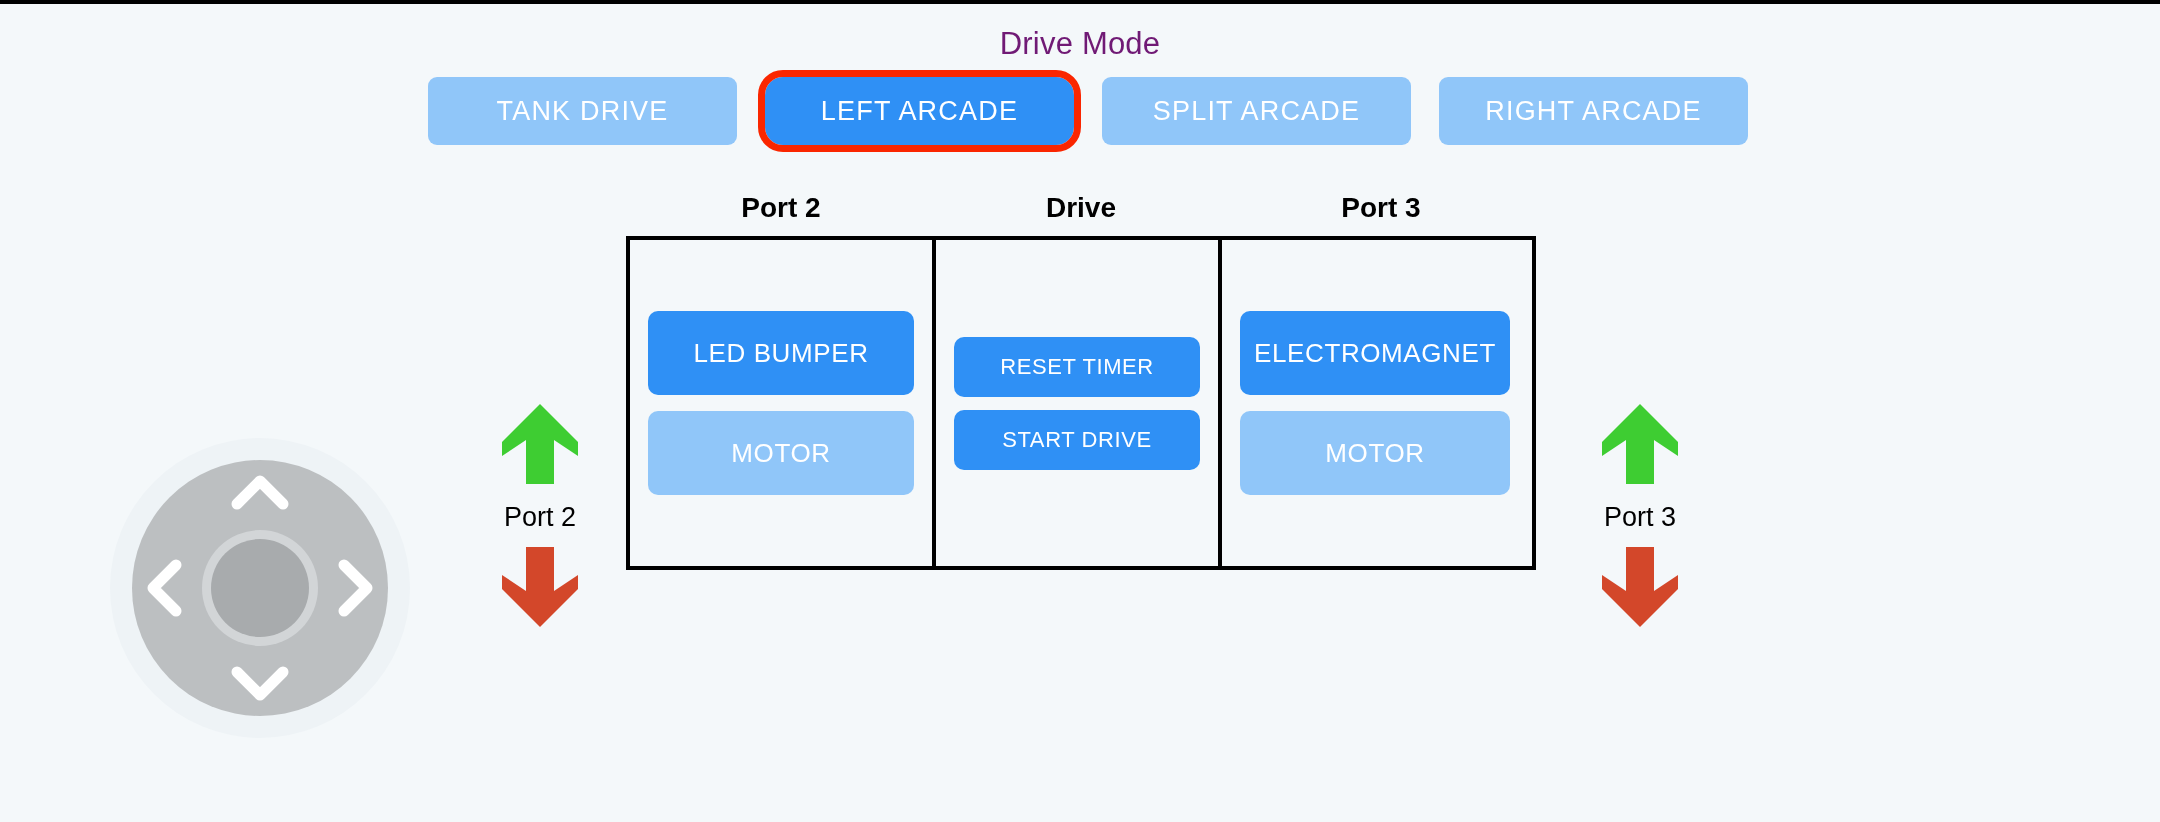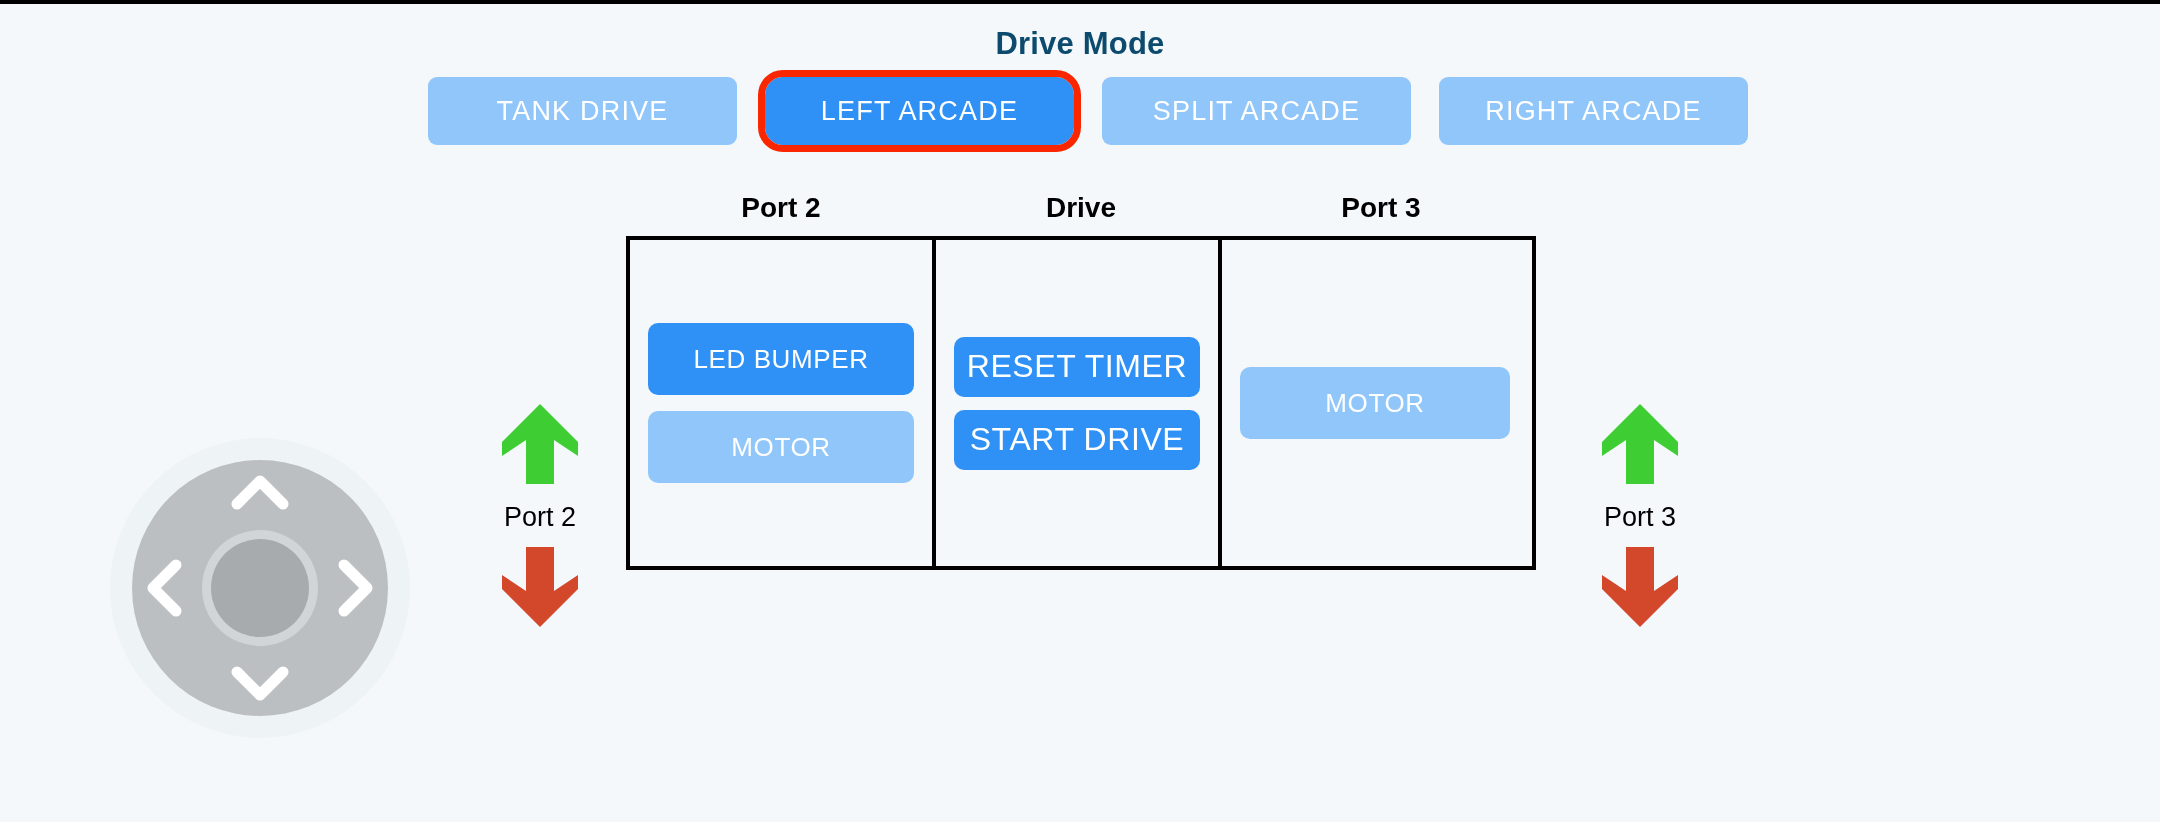--- a/index.html
+++ b/index.html
@@ -24,22 +24,22 @@
   }
 
   
   #drive-mode-title {
     position: absolute;
     top: 26px;
     left: 0;
     width: 2160px;
     text-align: center;
     font-size: 31px;
-    font-weight: bold;
-    color: #0c4a6e;
+    font-weight: normal;
+    color: #701a75;
     letter-spacing: 0.2px;
   }
   #mode-tabs {
     position: absolute;
     top: 77px;
     left: 428px;
     width: 1320px;
     height: 68px;
     display: flex;
     gap: 28px;
@@ -109,21 +109,21 @@
     align-items: center;
     justify-content: center;
     padding: 0 18px;
   }
   .panel-col.divider-right { border-right: 4px solid #000000; }
   .panel-col.port-col { width: 306px; gap: 16px; }
   .panel-col.timer-col { width: 286px; gap: 13px; }
 
   .device-button {
     width: 100%;
-    height: 72px;
+    height: 84px;
     border-radius: 10px;
     background: #90c6f9;
     color: #ffffff;
     font-size: 26px;
     display: flex;
     align-items: center;
     justify-content: center;
     letter-spacing: 0.6px;
     border: none;
     font-family: "Liberation Sans", sans-serif;
@@ -131,21 +131,21 @@
     box-sizing: border-box;
   }
   .device-button.active { background: #2f90f5; }
 
   .timer-button {
     width: 100%;
     height: 60px;
     border-radius: 10px;
     background: #2f90f5;
     color: #ffffff;
-    font-size: 32px;
+    font-size: 22px;
     display: flex;
     align-items: center;
     justify-content: center;
     letter-spacing: 0.6px;
     border: none;
     font-family: "Liberation Sans", sans-serif;
     cursor: pointer;
     box-sizing: border-box;
     text-align: center;
   }
@@ -254,20 +254,21 @@
     <button class="device-button active">LED BUMPER</button>
     <button class="device-button">MOTOR</button>
   </div>
 
   <div class="panel-col timer-col divider-right">
     <button class="timer-button">RESET TIMER</button>
     <button class="timer-button">START DRIVE</button>
   </div>
 
   <div class="panel-col port-col">
+    <button class="device-button active">ELECTROMAGNET</button>
     <button class="device-button">MOTOR</button>
   </div>
 
 </div>
 
 <div id="dpad">
   <div id="dpad-ring-outer"></div>
   <div id="dpad-ring"></div>
 
   <svg class="dpad-chevron" id="dpad-up" viewBox="0 0 58 58">

